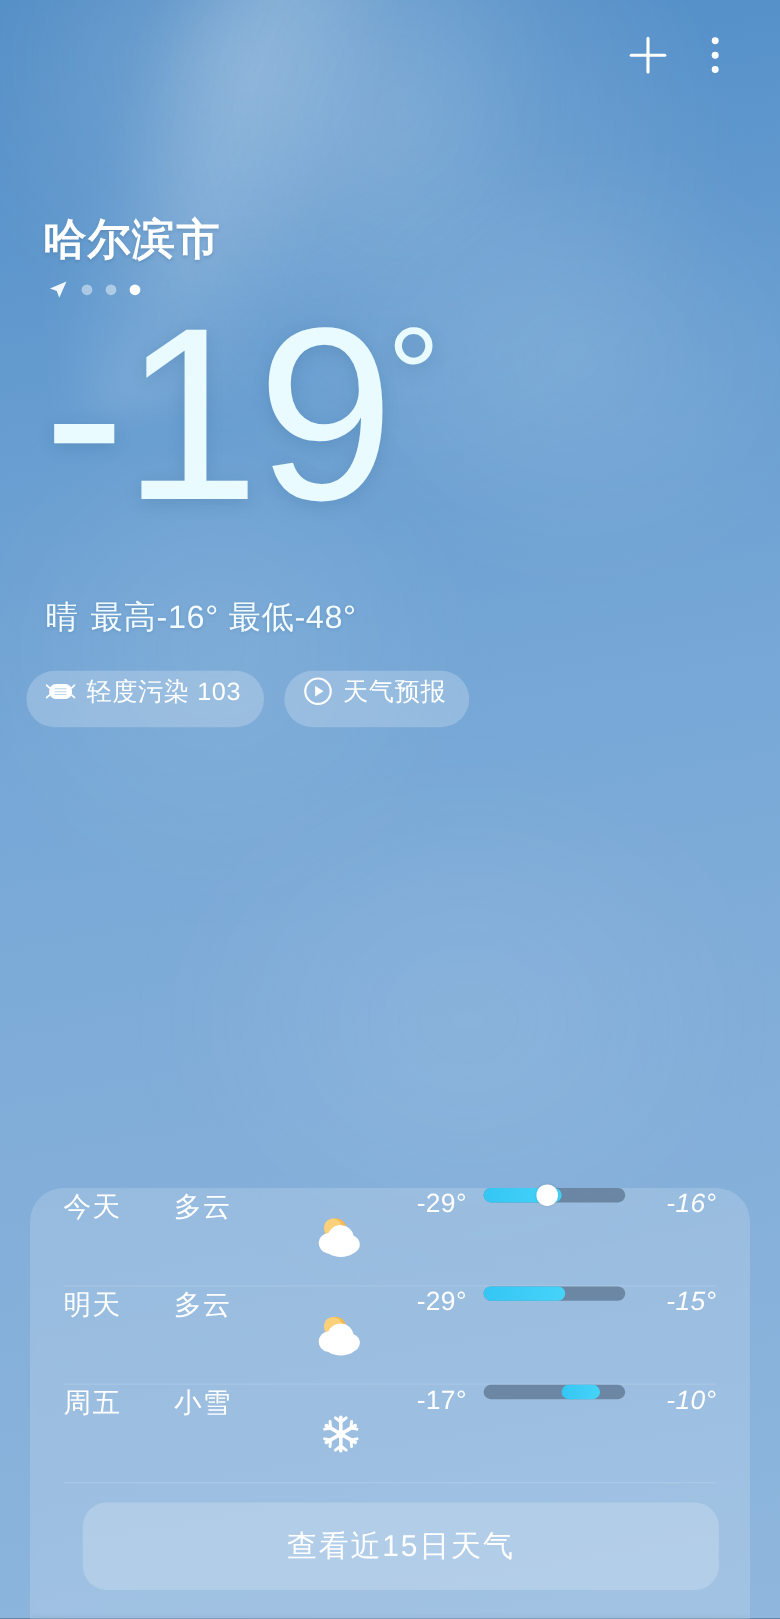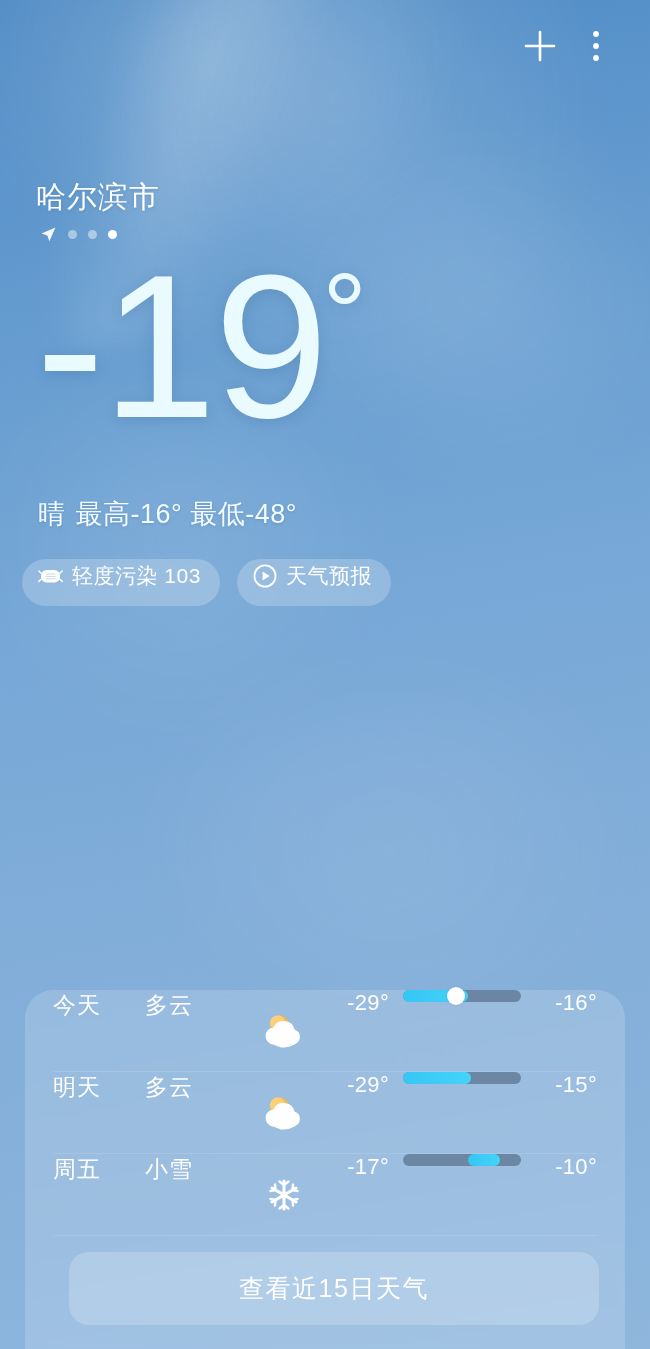--- a/index.html
+++ b/index.html
@@ -95,26 +95,26 @@
   .plus-icon { display:block; }
   .dots-icon { display:block; }
 
   
   .city-block {
     position: absolute;
     left: 36px;
     top: 180px;
   }
   .city-name {
-    font-size: 30px;
+    font-size: 36px;
     color: #ffffff;
     letter-spacing: 1px;
     line-height: 1.1;
     text-shadow: 0 1px 3px rgba(40,80,120,0.22);
-    font-weight: 400;
+    font-weight: 700;
   }
   .city-meta {
     display: flex;
     align-items: center;
     gap: 11px;
     margin-top: 13px;
     padding-left: 4px;
   }
   .loc-arrow { display: block; }
   .dot {
@@ -227,21 +227,21 @@
     justify-content: center;
   }
   .f-lo, .f-hi {
     font-size: 22px;
     color: #ffffff;
     width: 62px;
     flex: none;
     text-align: right;
     letter-spacing: 0.3px;
   }
-  .f-hi { text-align: right; }
+  .f-hi { text-align: right; font-style: italic; }
   .f-bar {
     flex: 1;
     height: 12px;
     margin: 0 14px;
     border-radius: 6px;
     background: rgba(70,90,115,0.55);
     position: relative;
   }
   .f-bar-fill {
     position: absolute;

